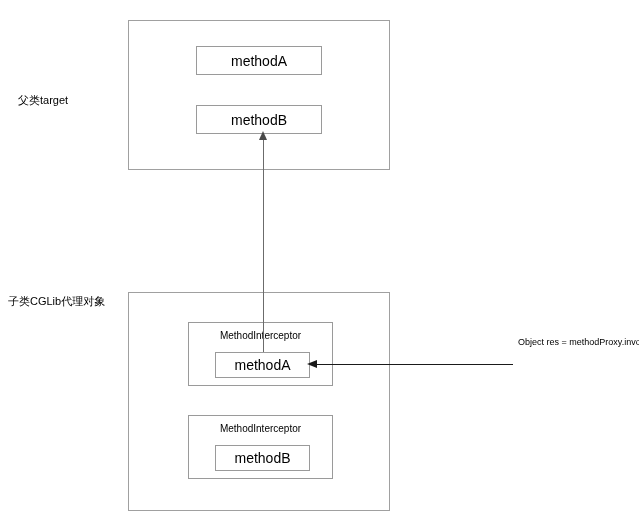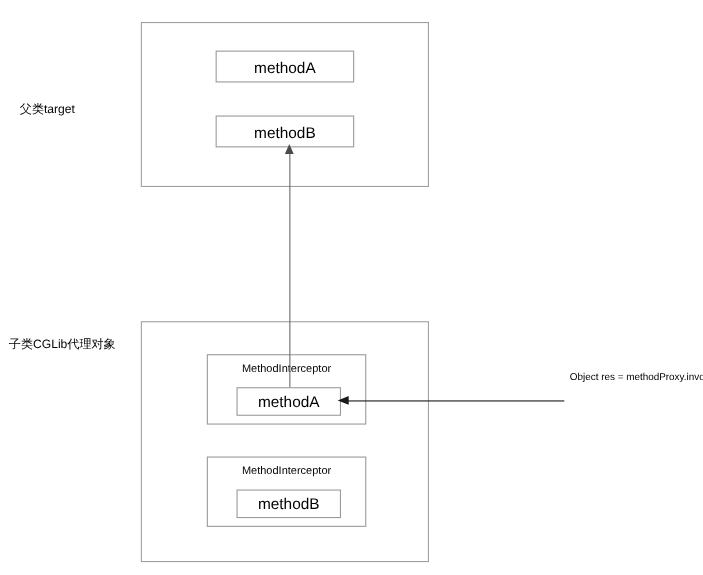--- a/index.html
+++ b/index.html
@@ -28,21 +28,21 @@
     white-space: nowrap;
     line-height: 1;
     text-align: right;
   }
   #label-parent {
     left: 18px;
     top: 95px;
   }
   #label-child {
     left: 8px;
-    top: 308px;
+    top: 296px;
   }
 
   
   .outer-box {
     position: absolute;
     border: 1px solid #a0a0a0;
     background: #ffffff;
     box-sizing: border-box;
   }
   #parent-container {

